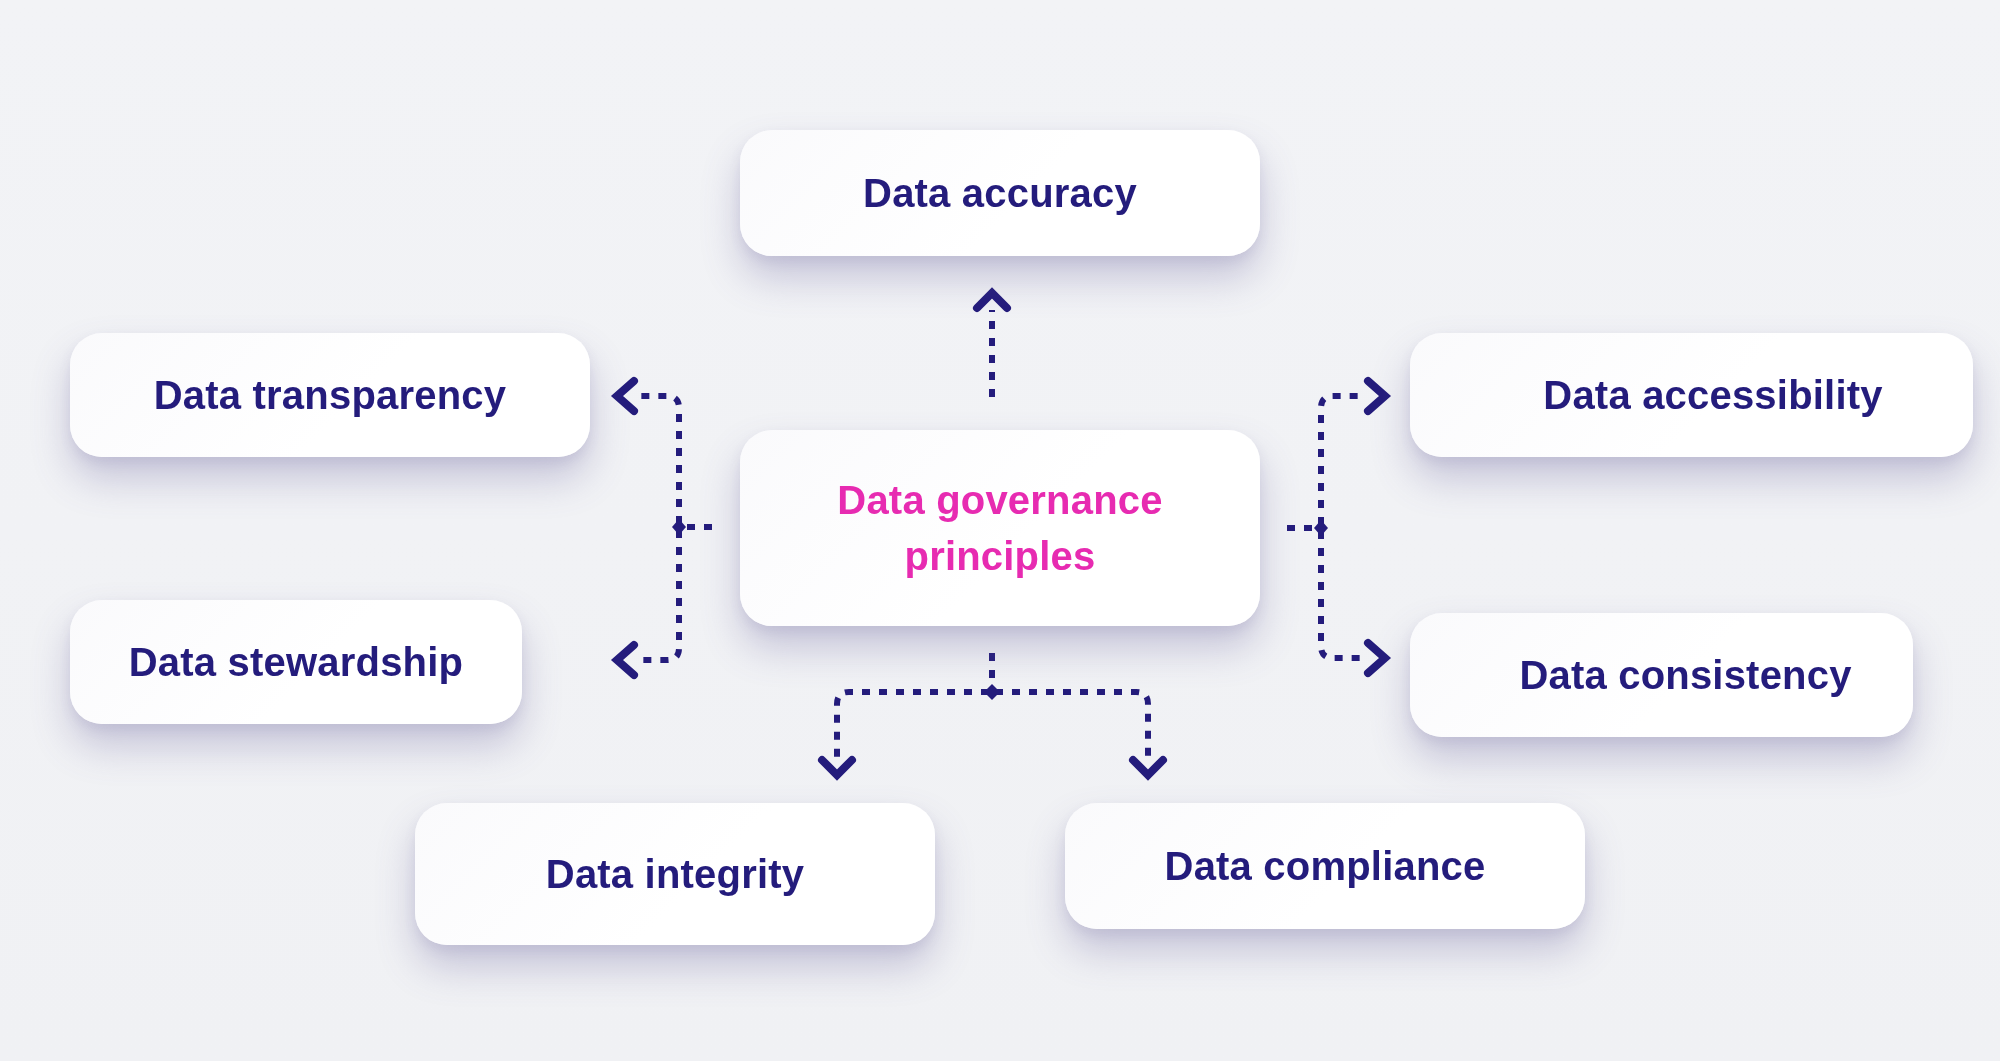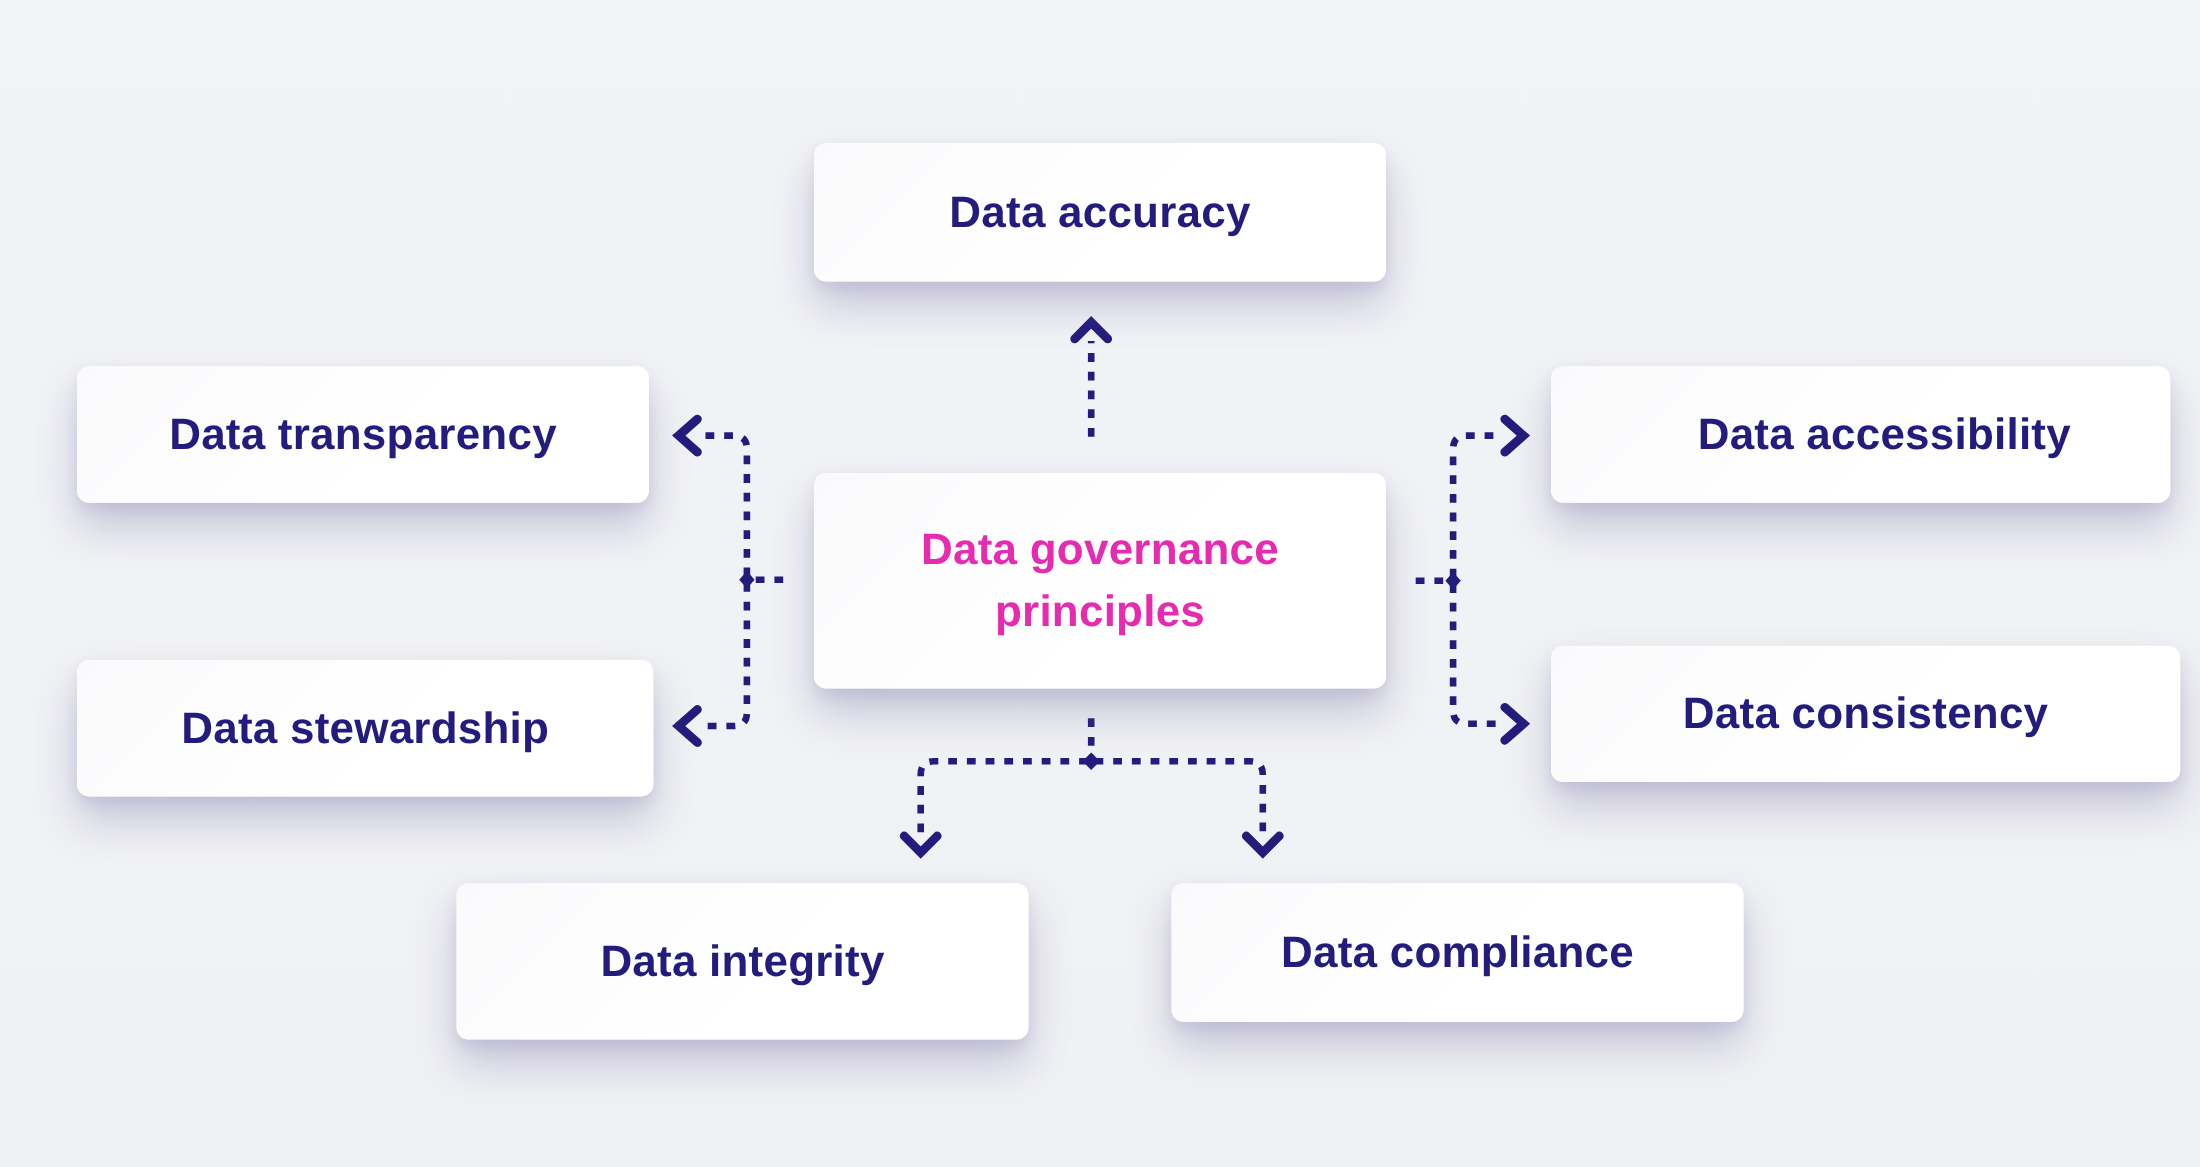--- a/index.html
+++ b/index.html
@@ -24,34 +24,34 @@
     z-index: 1;
   }
   .node {
     position: absolute;
     z-index: 2;
     display: flex;
     align-items: center;
     justify-content: center;
     text-align: center;
     background: linear-gradient(135deg, #fafafc 0%, #ffffff 55%);
-    border-radius: 11px;
+    border-radius: 32px;
     box-shadow: 0 22px 38px rgba(98, 92, 152, 0.30), 0 6px 12px rgba(98, 92, 152, 0.10);
     color: #241C7C;
     font-weight: 700;
     font-size: 40px;
     letter-spacing: 0.2px;
     line-height: 1.4;
   }
   .node-center    { left: 740px;  top: 430px; width: 520px; height: 196px; color: #E72BB1; padding: 0 73px; box-sizing: border-box; }
   .node-top       { left: 740px;  top: 130px; width: 520px; height: 126px; }
   .node-left-top  { left: 70px;   top: 333px; width: 520px; height: 124px; align-items: center; }
-  .node-left-bot  { left: 70px;   top: 600px; width: 524px; height: 124px; }
+  .node-left-bot  { left: 70px;   top: 600px; width: 452px; height: 124px; }
   .node-right-top { left: 1410px; top: 333px; width: 520px; height: 124px; padding-left: 43px; }
-  .node-right-bot { left: 1410px; top: 587px; width: 572px; height: 124px; }
+  .node-right-bot { left: 1410px; top: 613px; width: 455px; height: 124px; padding-left: 48px; }
   .node-bot-left  { left: 415px;  top: 803px; width: 520px; height: 142px; }
   .node-bot-right { left: 1065px; top: 803px; width: 520px; height: 126px; }
 
   .dashed {
     stroke: #241C7C;
     stroke-width: 6;
     stroke-dasharray: 8 9;
     fill: none;
     stroke-linecap: butt;
   }

